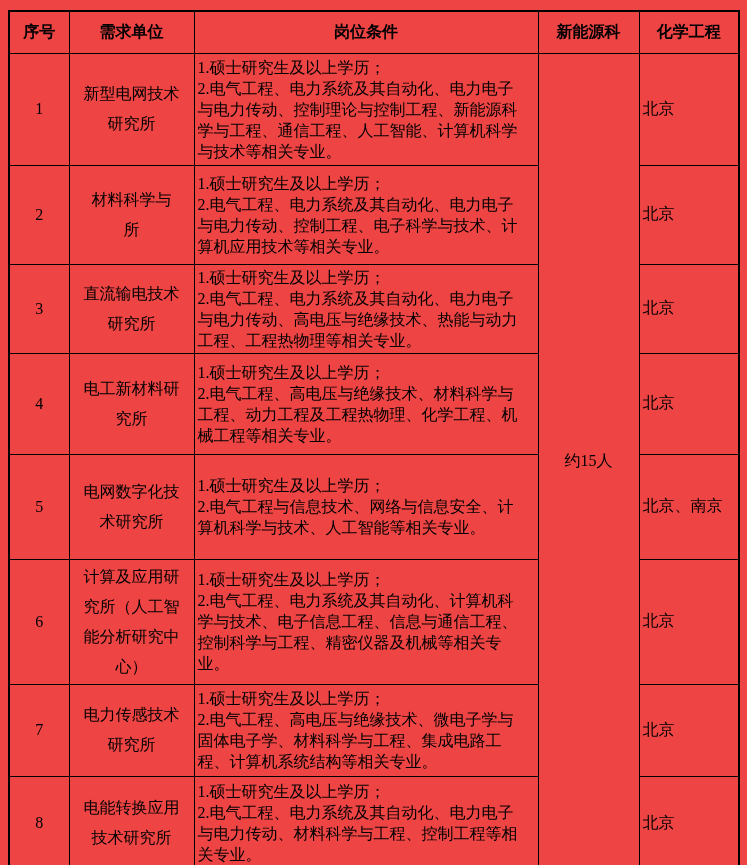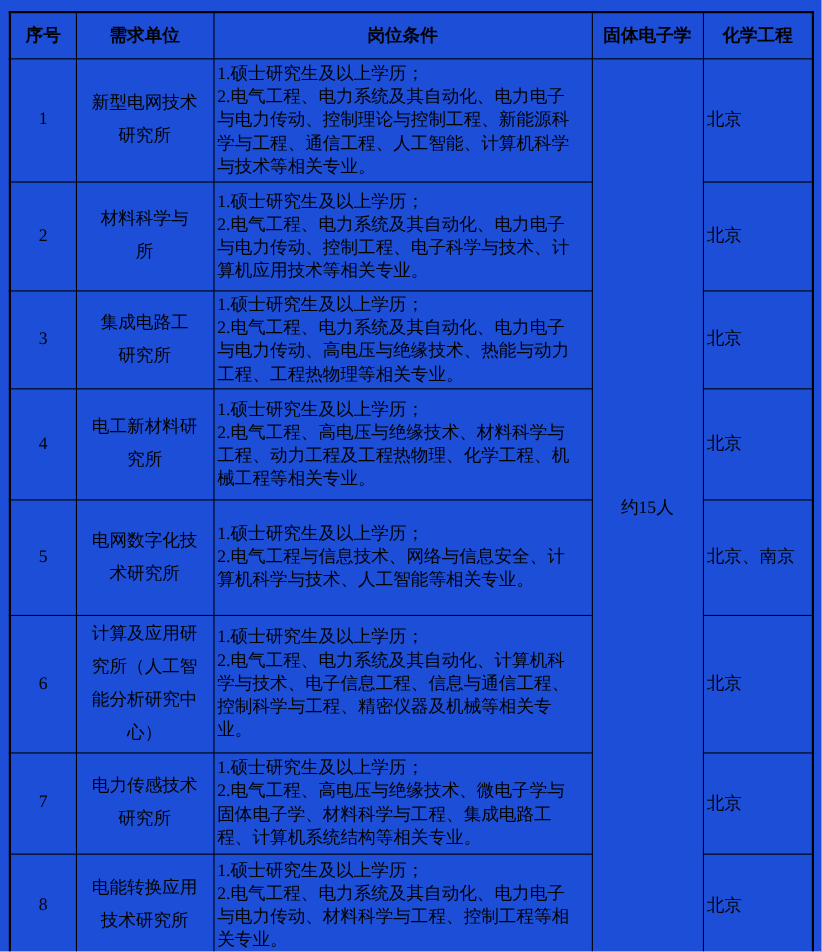--- a/index.html
+++ b/index.html
@@ -6,21 +6,21 @@
     margin: 0;
     padding: 0;
     background: #ffffff;
     font-family: "Liberation Serif", "DejaVu Serif", serif;
     color: #000000;
   }
   .page {
     position: relative;
     width: 747px;
     height: 865px;
-    background: #1d4ed8;
+    background: #ef4444;
     overflow: hidden;
   }
   table.recruit {
     position: absolute;
     left: 8px;
     top: 10px;
     width: 730px;
     border-collapse: collapse;
     table-layout: fixed;
     border: 2px solid #000000;
@@ -86,21 +86,21 @@
       <col style="width:125px">
       <col style="width:344px">
       <col style="width:101px">
       <col style="width:100px">
     </colgroup>
     <thead>
       <tr>
         <th>序号</th>
         <th>需求单位</th>
         <th>岗位条件</th>
-        <th>固体电子学</th>
+        <th>新能源科</th>
         <th>化学工程</th>
       </tr>
     </thead>
     <tbody>
       <tr>
         <td class="c-no">1</td>
         <td class="c-unit">新型电网技术
 研究所</td>
         <td class="c-cond">1.硕士研究生及以上学历；
 2.电气工程、电力系统及其自动化、电力电子
@@ -115,21 +115,21 @@
         <td class="c-unit">材料科学与
 所</td>
         <td class="c-cond">1.硕士研究生及以上学历；
 2.电气工程、电力系统及其自动化、电力电子
 与电力传动、控制工程、电子科学与技术、计
 算机应用技术等相关专业。</td>
         <td class="c-loc">北京</td>
       </tr>
       <tr>
         <td class="c-no">3</td>
-        <td class="c-unit">集成电路工
+        <td class="c-unit">直流输电技术
 研究所</td>
         <td class="c-cond">1.硕士研究生及以上学历；
 2.电气工程、电力系统及其自动化、电力电子
 与电力传动、高电压与绝缘技术、热能与动力
 工程、工程热物理等相关专业。</td>
         <td class="c-loc">北京</td>
       </tr>
       <tr>
         <td class="c-no">4</td>
         <td class="c-unit">电工新材料研

